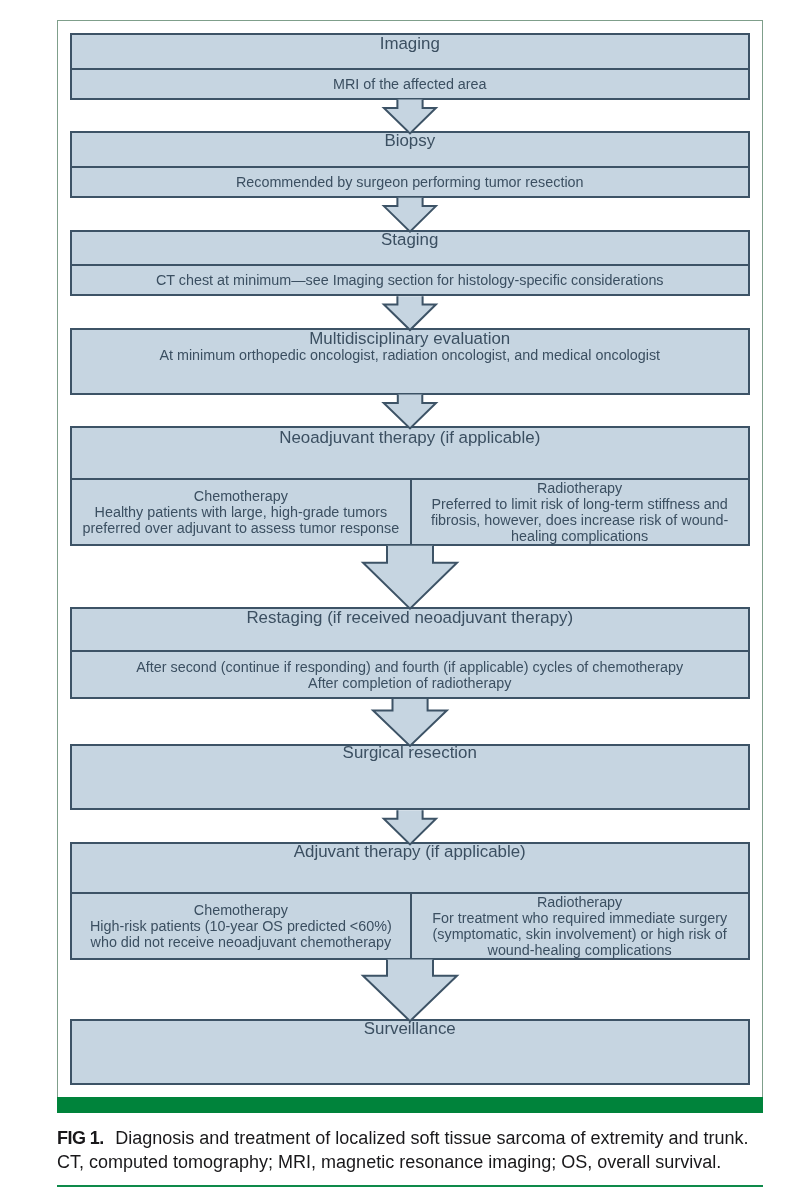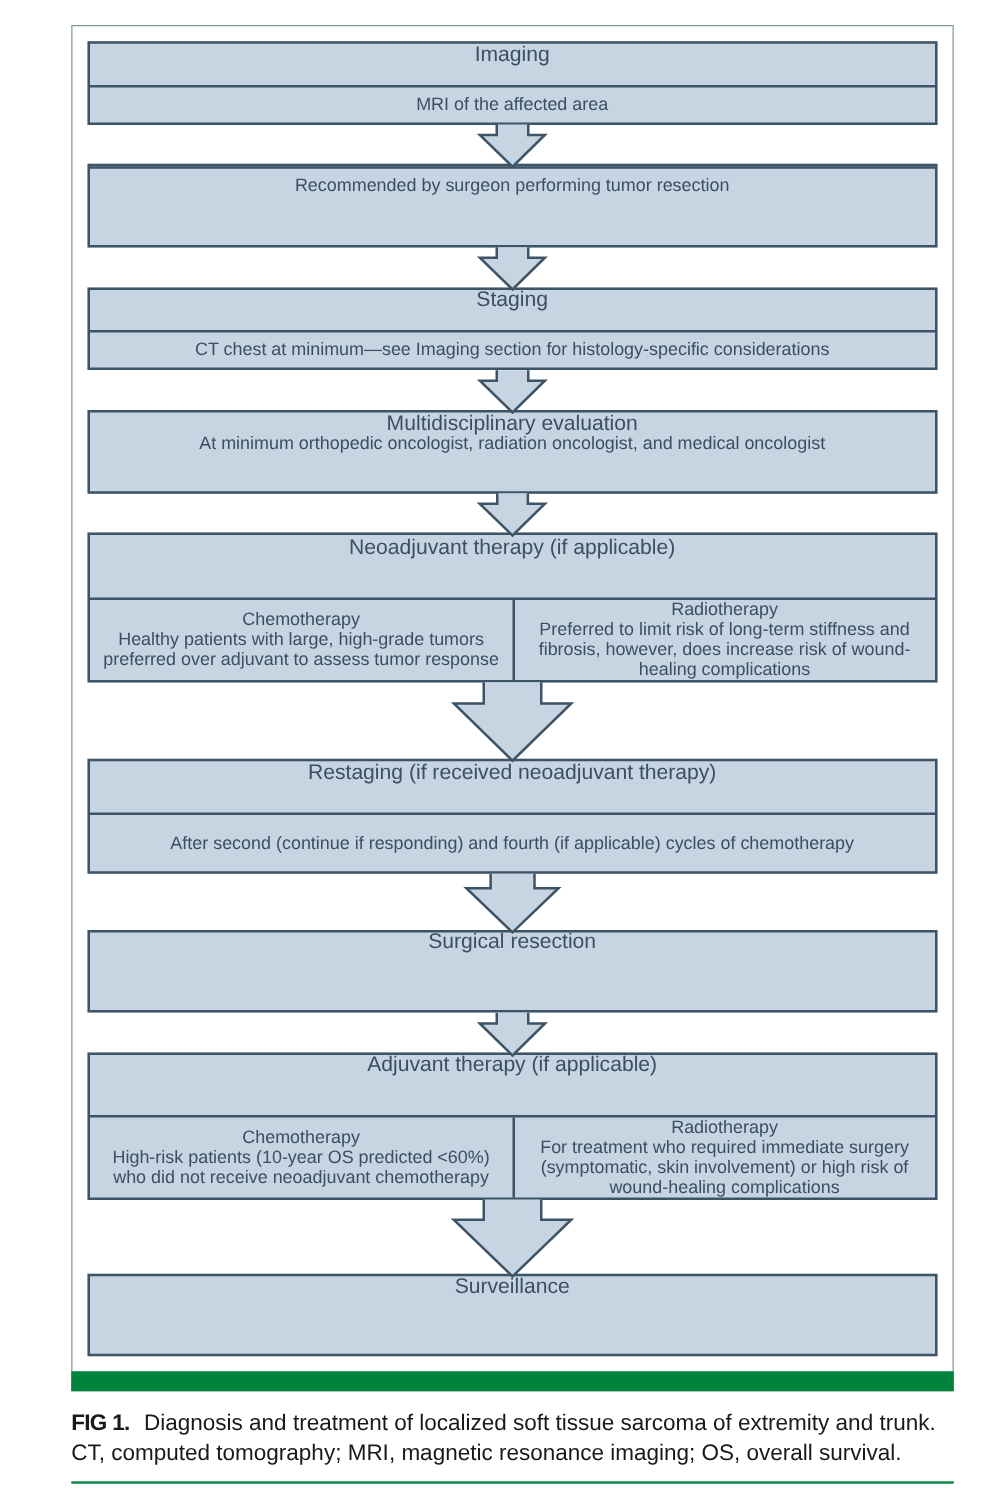--- a/index.html
+++ b/index.html
@@ -68,20 +68,23 @@
   <div class="fbox" id="b1">
     <div class="bhead">
       <span class="htxt">Imaging</span>
     </div>
     <div class="bbody">
       <span class="btxt">MRI of the affected area</span>
     </div>
   </div>
 
   <div class="fbox" id="b2">
+    <div class="bhead">
+      <span class="htxt">Biopsy</span>
+    </div>
     <div class="bbody">
       <span class="btxt">Recommended by surgeon performing tumor resection</span>
     </div>
   </div>
 
   <div class="fbox" id="b3">
     <div class="bhead">
       <span class="htxt">Staging</span>
     </div>
     <div class="bbody">
@@ -121,20 +124,21 @@
     </div>
   </div>
 
   <div class="fbox" id="b6">
     <div class="bhead">
       <span class="htxt">Restaging (if received neoadjuvant therapy)</span>
     </div>
     <div class="bbody">
       <span class="btxt">
         <span class="blk">After second (continue if responding) and fourth (if applicable) cycles of chemotherapy</span>
+        <span class="blk">After completion of radiotherapy</span>
       </span>
     </div>
   </div>
 
   <div class="fbox" id="b7">
     <div class="bhead nodiv">
       <span class="htxt">Surgical resection</span>
     </div>
   </div>
 

